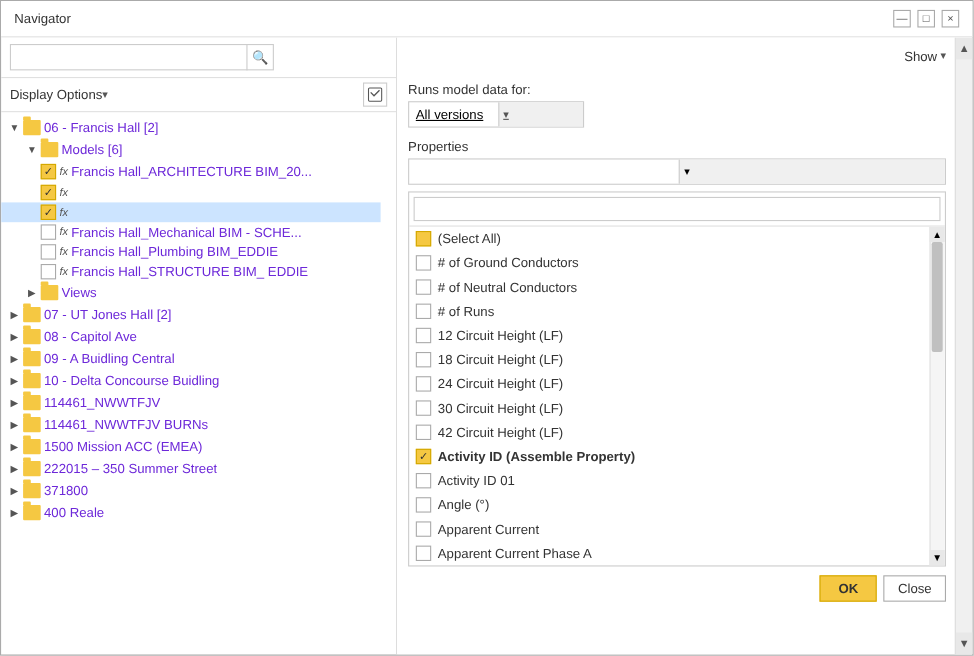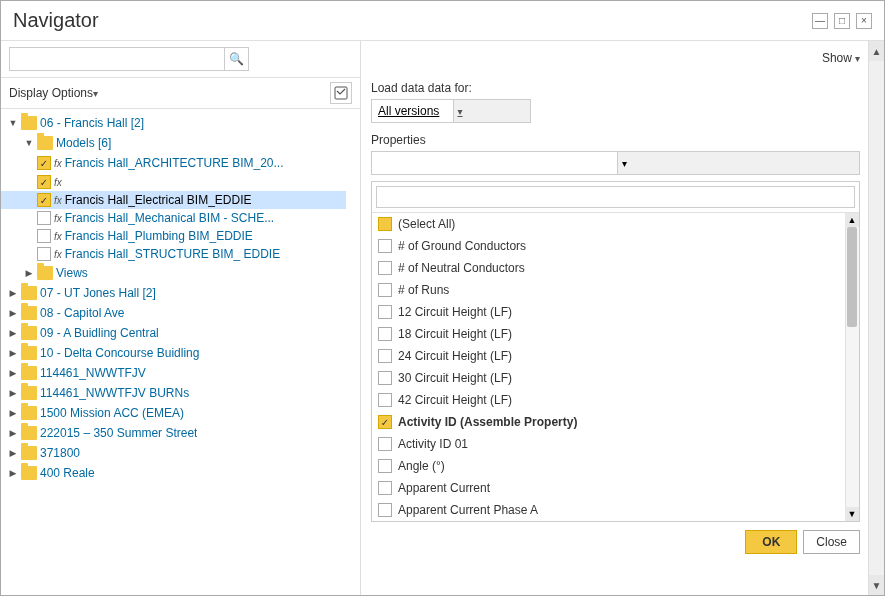--- a/index.html
+++ b/index.html
@@ -1,19 +1,19 @@
 <!DOCTYPE html>
 <html><head>
   <meta charset="utf-8">
   <style>
     * { box-sizing: border-box; margin: 0; padding: 0; font-family: 'Segoe UI', Arial, sans-serif; font-size: 12px; }
     body { background: #f0f0f0; display: flex; align-items: center; justify-content: center; min-height: 100vh; }
     .window { width: 885px; height: 596px; background: #fff; border: 1px solid #aaa; box-shadow: 2px 2px 8px rgba(0,0,0,0.3); display: flex; flex-direction: column; position: relative; }
     .title-bar { display: flex; align-items: center; justify-content: space-between; padding: 8px 12px; background: #fff; border-bottom: 1px solid #e0e0e0; }
-    .title-bar-title { font-size: 20px; font-weight: 300; color: #333; }
+    .title-bar-title { font-size: 12px; font-weight: 300; color: #333; }
     .title-bar-controls { display: flex; gap: 6px; }
     .title-bar-btn { width: 16px; height: 16px; background: none; border: 1px solid #aaa; cursor: pointer; display: flex; align-items: center; justify-content: center; font-size: 10px; color: #555; }
     .content { display: flex; flex: 1; overflow: hidden; }
     .left-panel { width: 360px; border-right: 1px solid #ddd; display: flex; flex-direction: column; }
     .left-toolbar { display: flex; align-items: center; justify-content: space-between; padding: 6px 8px; border-bottom: 1px solid #e0e0e0; }
     .search-box { display: flex; align-items: center; border: 1px solid #ccc; background: #fff; width: 240px; height: 24px; }
     .search-box input { border: none; outline: none; flex: 1; padding: 0 4px; font-size: 12px; }
     .search-icon-btn { width: 24px; height: 24px; display: flex; align-items: center; justify-content: center; border-left: 1px solid #ccc; cursor: pointer; color: #555; }
     .display-options-bar { display: flex; align-items: center; justify-content: space-between; padding: 4px 8px; border-bottom: 1px solid #e0e0e0; }
     .display-options-btn { display: flex; align-items: center; gap: 0; cursor: pointer; color: #333; font-size: 12px; }
@@ -22,21 +22,21 @@
     .tree-container { flex: 1; overflow-y: auto; padding: 4px 0; }
     .tree-item { display: flex; align-items: center; padding: 2px 0; cursor: pointer; }
     .tree-item.selected { background: #cce4ff; }
     .tree-indent { display: inline-block; }
     .expand-btn { width: 16px; height: 16px; display: inline-flex; align-items: center; justify-content: center; font-size: 9px; color: #555; cursor: pointer; flex-shrink: 0; }
     .folder-icon { width: 16px; height: 14px; background: #f5c842; border-radius: 1px; display: inline-block; margin-right: 3px; position: relative; flex-shrink: 0; }
     .folder-icon::before { content: ''; position: absolute; top: -3px; left: 0; width: 7px; height: 3px; background: #f5c842; border-radius: 1px 1px 0 0; }
     .checkbox-icon { width: 14px; height: 14px; border: 1px solid #aaa; display: inline-flex; align-items: center; justify-content: center; margin-right: 3px; background: #fff; flex-shrink: 0; }
     .checkbox-icon.checked { background: #f5c842; border-color: #d4a800; color: #333; font-size: 10px; }
     .fx-icon { font-size: 10px; color: #555; margin-right: 3px; font-style: italic; }
-    .item-label { font-size: 12px; color: #0369a1; white-space: nowrap; overflow: hidden; text-overflow: ellipsis; }
+    .item-label { font-size: 12px; color: #6d28d9; white-space: nowrap; overflow: hidden; text-overflow: ellipsis; }
     .item-label.selected-text { color: #000; font-weight: normal; }
 
     .right-panel { flex: 1; display: flex; flex-direction: column; padding: 10px; background: #fff; position: relative; }
     .scroll-arrows { position: absolute; right: 0; top: 0; bottom: 0; width: 16px; display: flex; flex-direction: column; justify-content: space-between; background: #f0f0f0; border-left: 1px solid #ddd; }
     .scroll-arrow { height: 20px; display: flex; align-items: center; justify-content: center; cursor: pointer; font-size: 10px; color: #555; background: #e8e8e8; }
 
     .load-section { margin-top: 30px; }
     .load-label { font-size: 12px; color: #333; margin-bottom: 4px; }
     .version-select { display: flex; align-items: center; border: 1px solid #ccc; width: 160px; height: 24px; background: #fff; cursor: pointer; }
     .version-select span { flex: 1; padding: 0 6px; font-size: 12px; text-decoration: underline; }
@@ -134,21 +134,20 @@
           <div class="tree-item">
             <span class="tree-indent" style="width:36px"></span>
             <div class="checkbox-icon checked">✓</div>
             <span class="fx-icon">fx</span>
           </div>
 
           <div class="tree-item selected">
             <span class="tree-indent" style="width:36px"></span>
             <div class="checkbox-icon checked">✓</div>
             <span class="fx-icon">fx</span>
-            <span class="item-label selected-text">Francis Hall_Electrical BIM_EDDIE</span>
           </div>
 
           <div class="tree-item">
             <span class="tree-indent" style="width:36px"></span>
             <div class="checkbox-icon"></div>
             <span class="fx-icon">fx</span>
             <span class="item-label">Francis Hall_Mechanical BIM - SCHE...</span>
           </div>
 
           <div class="tree-item">
@@ -252,21 +251,21 @@
         <span style="font-size:12px; color:#333;">Show</span>
         <span style="font-size:10px; color:#555;">▾</span>
       </div>
 
       <div class="scroll-arrows">
         <div class="scroll-arrow">▲</div>
         <div class="scroll-arrow" style="margin-top:auto;">▼</div>
       </div>
 
       <div class="load-section">
-        <div class="load-label">Load data data for:</div>
+        <div class="load-label">Runs model data for:</div>
         <div class="version-select">
           <span>All versions</span>
           <span class="sel-arrow">▾</span>
         </div>
       </div>
 
       <div class="properties-section">
         <div class="properties-label">Properties</div>
         <div class="properties-dropdown">
           <span></span>

